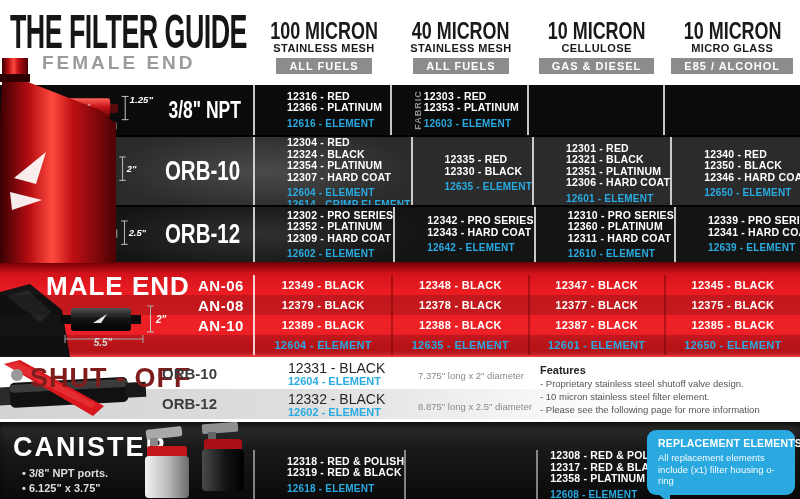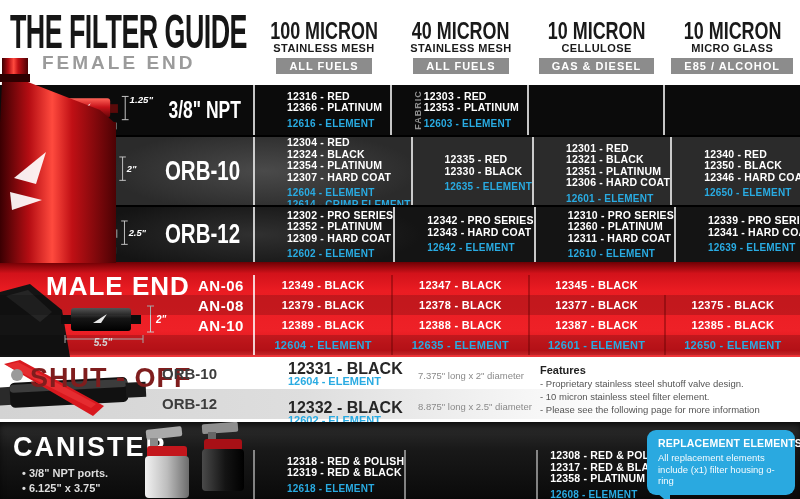--- a/index.html
+++ b/index.html
@@ -64,22 +64,22 @@
 
   
   .sec-shutoff{top:357px;height:65px;background:#fff;}
   .so-stripe{position:absolute;left:0;right:0;top:32px;height:30px;
       background:linear-gradient(90deg,#d3d3d3,#dedede 38%,#f6f6f6 66%,#fff 80%);}
   .so-heading{position:absolute;left:30px;top:6px;color:#7f1d1d;font-weight:bold;font-size:27px;
       letter-spacing:1px;white-space:nowrap;}
   .so-label{position:absolute;left:162px;color:#3c3c3c;font-weight:bold;font-size:15px;white-space:nowrap;}
   .so-label.r0{top:8px;} .so-label.r1{top:38px;}
   .so-part{position:absolute;left:288px;white-space:nowrap;}
-  .so-part.r0{top:5px;} .so-part.r1{top:36px;margin-top:8px;}
-  .so-part .pn{color:#262626;font-weight:bold;font-size:16px;line-height:13px;}
+  .so-part.r0{top:5px;} .so-part.r1{top:36px;}
+  .so-part .pn{color:#262626;font-weight:normal;font-size:14px;line-height:13px;}
   .so-part .el{color:#29abe2;font-weight:bold;font-size:11px;line-height:13px;}
   .so-size{position:absolute;left:418px;color:#8a8a8a;font-size:9.5px;white-space:nowrap;}
   .so-size.r0{top:13px;} .so-size.r1{top:44px;}
   .features{position:absolute;left:540px;top:6px;width:256px;}
   .features .fh{color:#222;font-weight:bold;font-size:11px;line-height:14px;}
   .features .fi div{color:#555;font-size:9.5px;line-height:13px;white-space:nowrap;}
   .valve-art{position:absolute;left:-4px;top:3px;}
 
   
   .sec-canister{top:422px;height:77px;
@@ -334,20 +334,21 @@
       <path class="brkt" d="M92,11 h7 M95.5,11 v26 M92,37 h7"></path>
       <text class="dim" x="101" y="28">2"</text>
       <path class="brkt" d="M10,40 v8 M10,44 h78 M88,40 v8"></path>
       <text class="dim" x="48" y="51" text-anchor="middle">5.5"</text>
     </svg>
     <div class="male-rows">
       <div class="male-row">
         <span class="m-label">AN-06</span>
         <div class="male-data">
           <div class="mcell">12349 - BLACK</div>
+          <div class="mcell">12348 - BLACK</div>
           <div class="mcell">12347 - BLACK</div>
           <div class="mcell">12345 - BLACK</div>
         </div>
       </div>
       <div class="male-row stripe">
         <span class="m-label">AN-08</span>
         <div class="male-data">
           <div class="mcell">12379 - BLACK</div>
           <div class="mcell">12378 - BLACK</div>
           <div class="mcell">12377 - BLACK</div>

